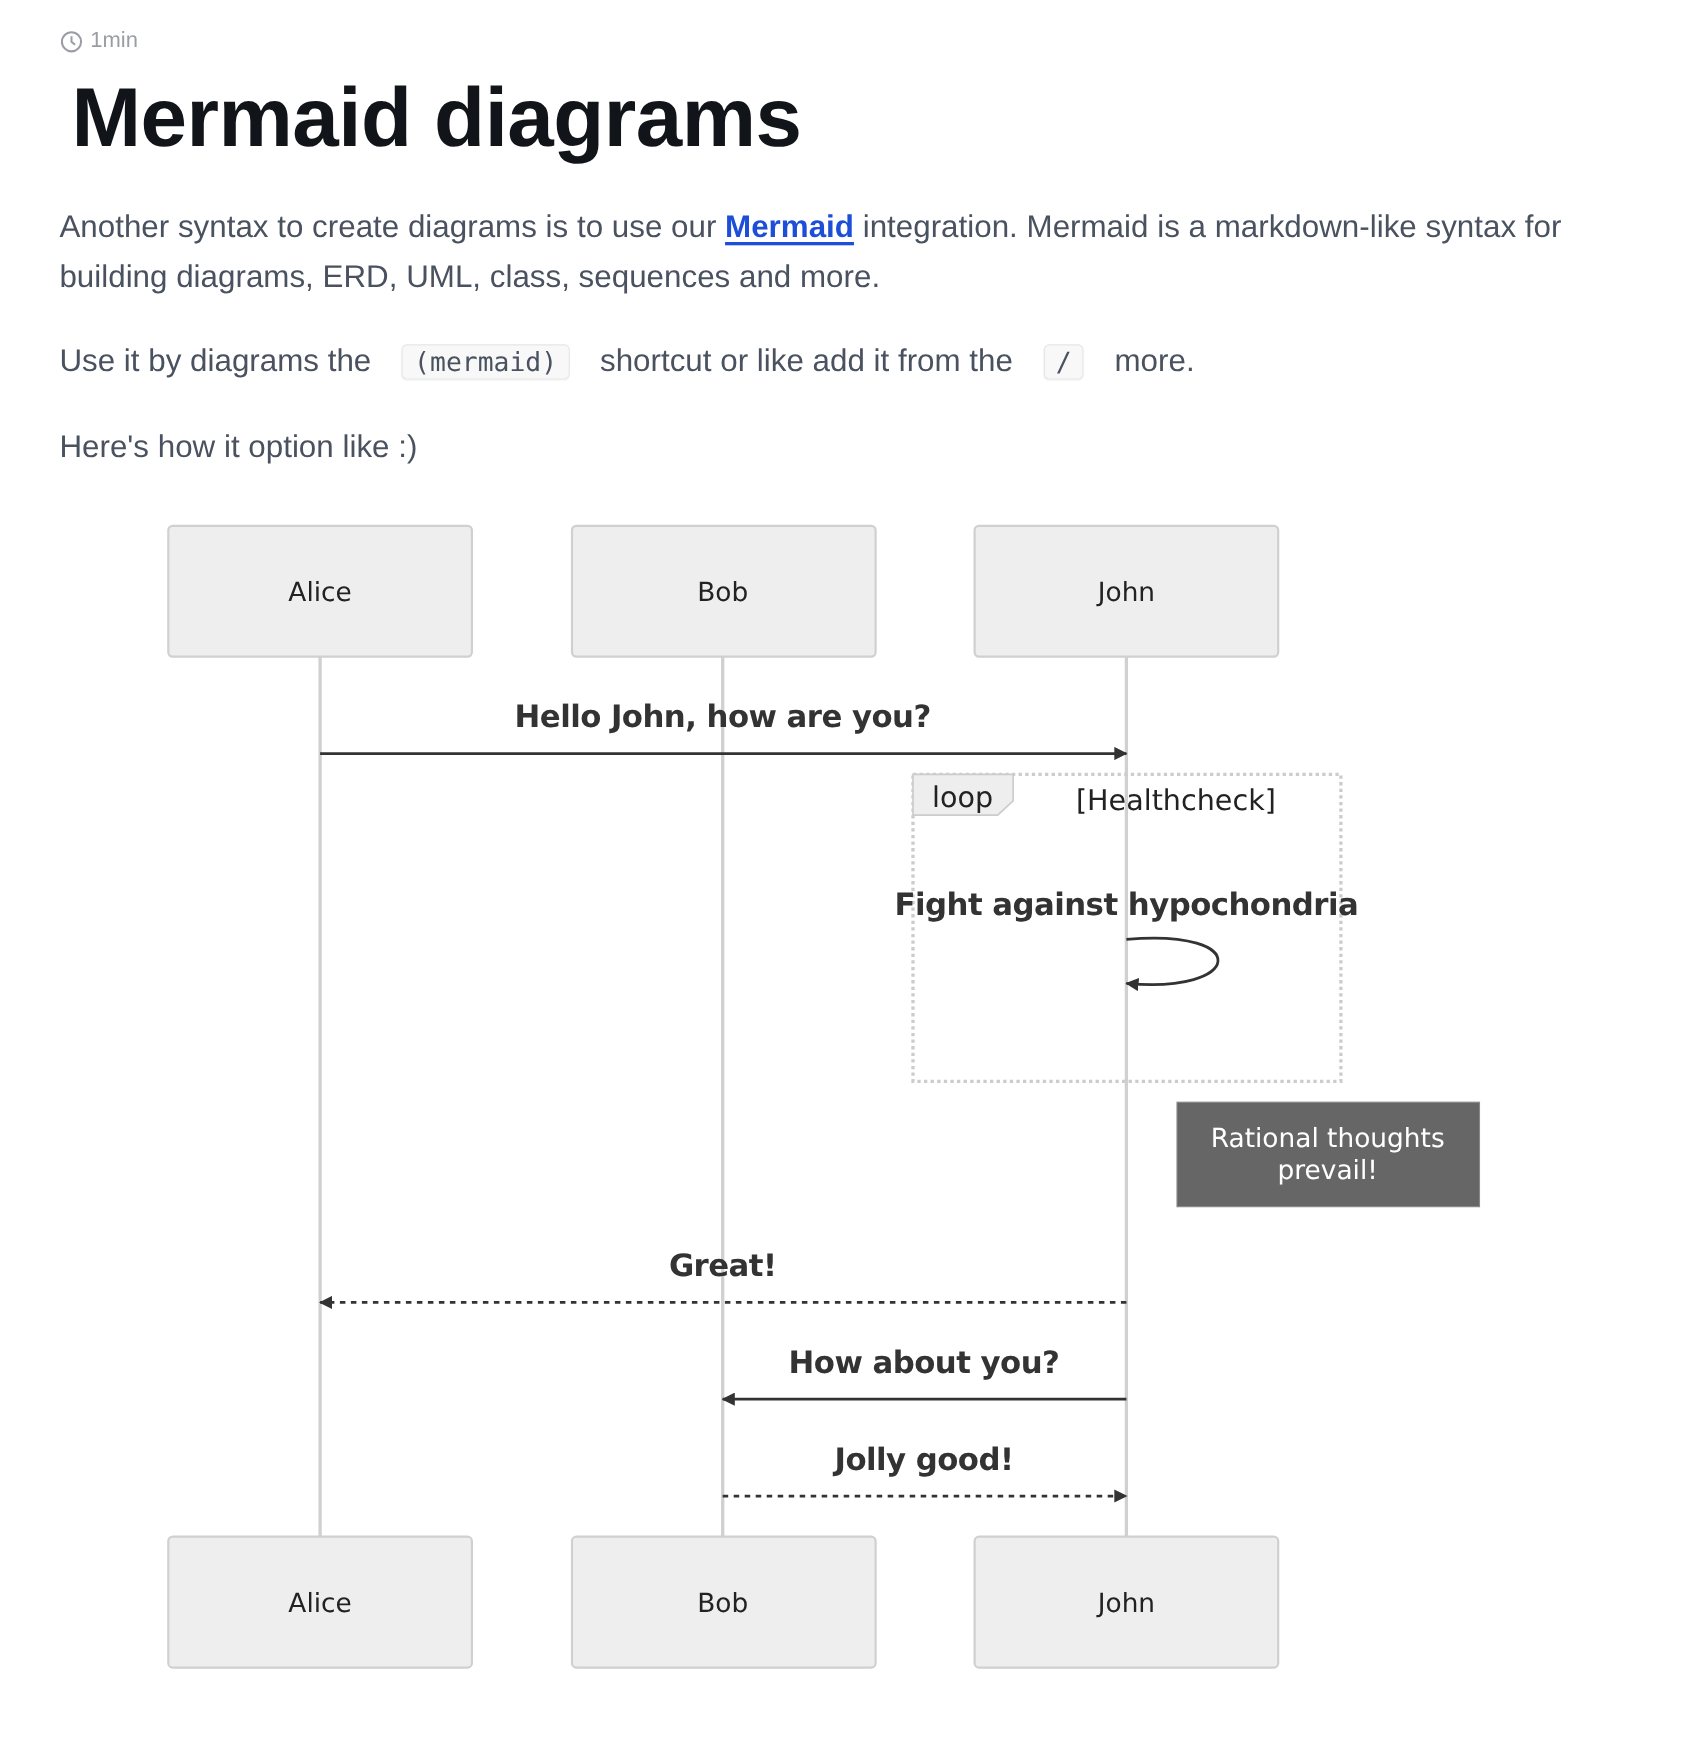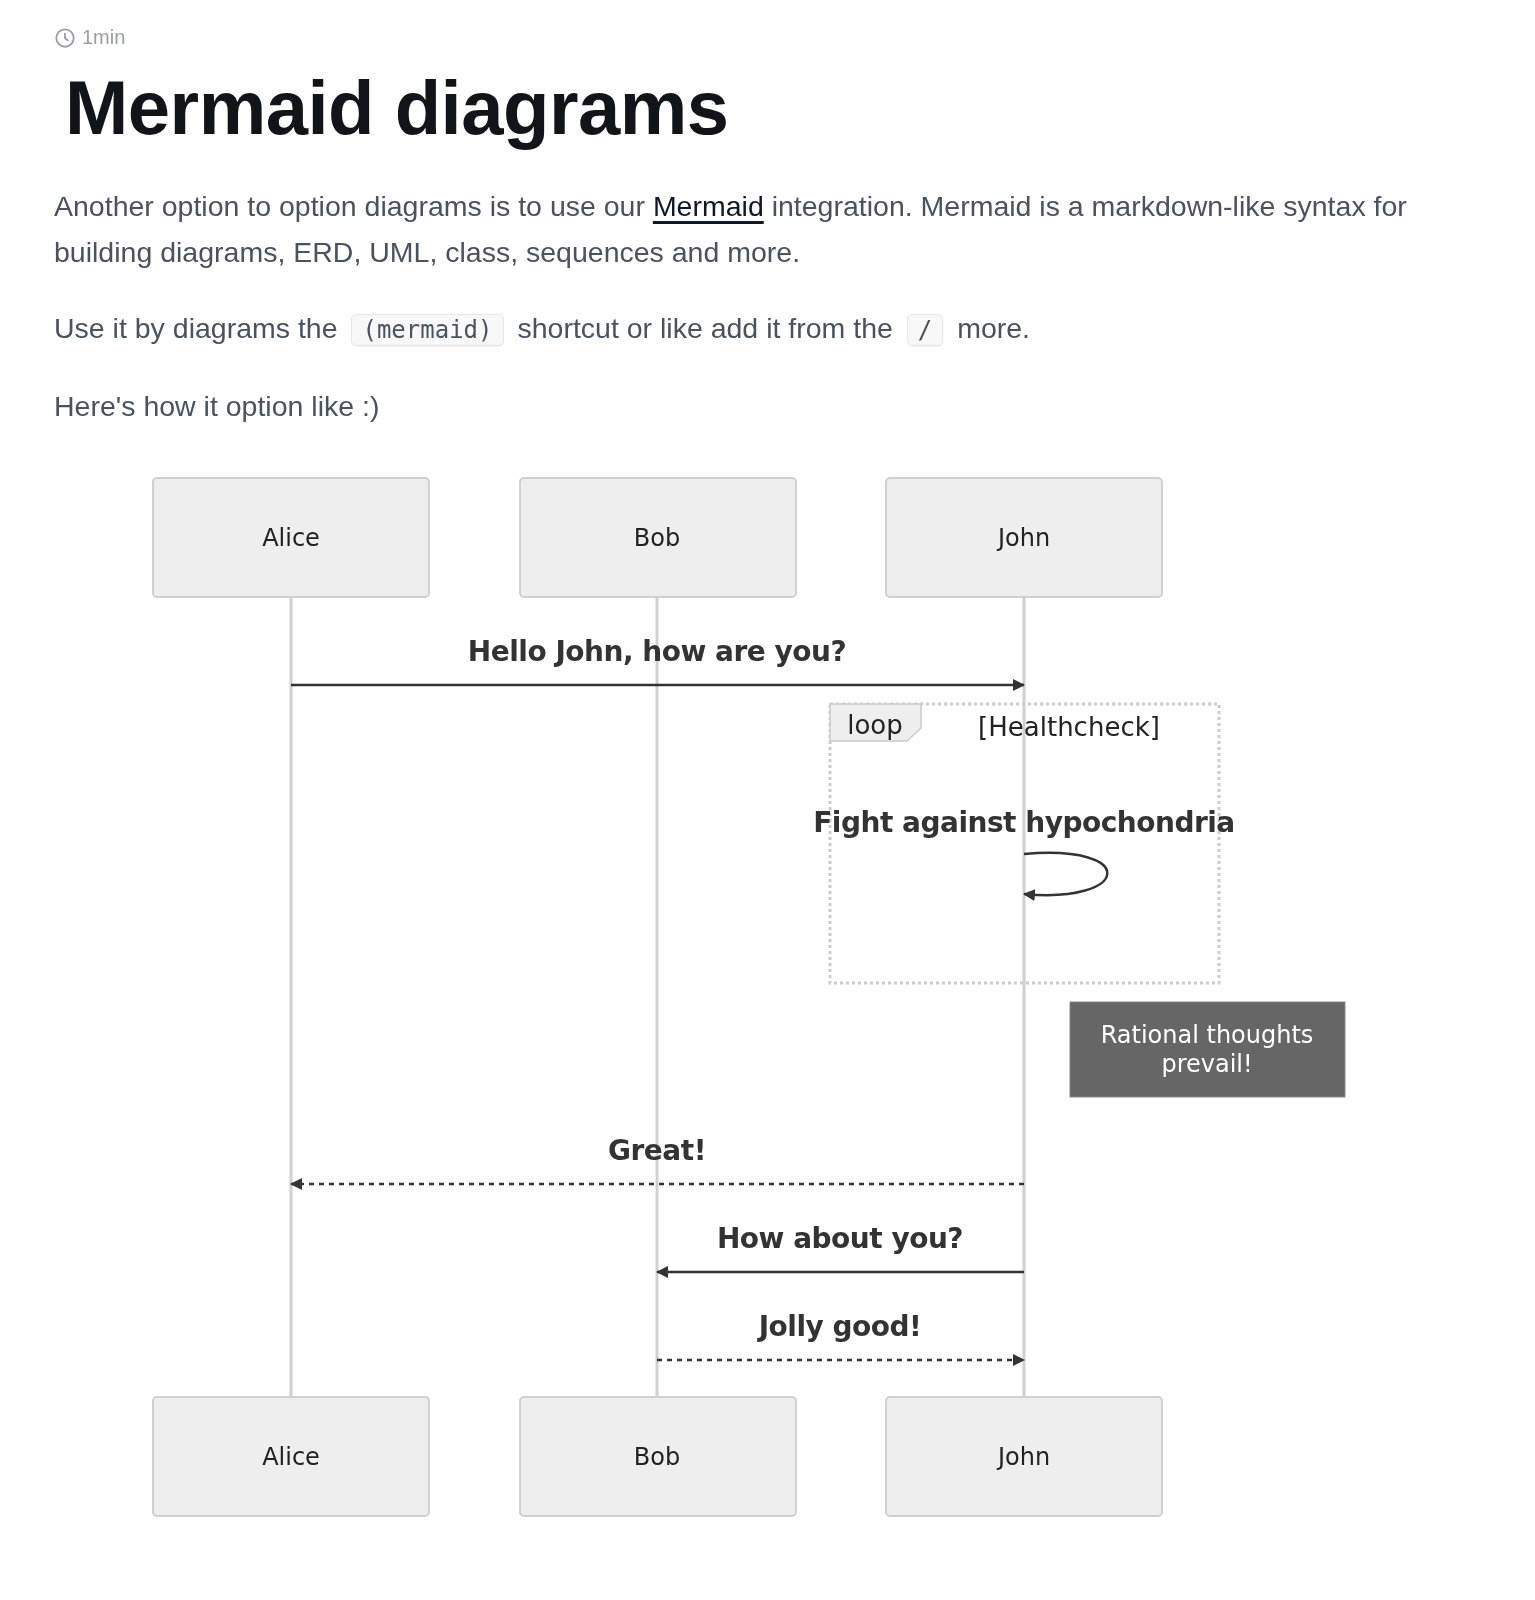--- a/index.html
+++ b/index.html
@@ -15,43 +15,43 @@
   .title {
     position: absolute; left: 53px; top: 52px; margin: 12px;
     font-size: 76px; font-weight: 700; color: #111418; letter-spacing: -0.5px;
   }
   .para {
     position: absolute; left: 54px; margin: 0; font-size: 28.5px; line-height: 46px; color: #4a5260;
   }
   .p1 { top: 183px; width: 1440px; }
   .p2 { top: 305px; }
   .p3 { top: 383px; }
-  .link { color: #0f172a; font-weight: 400; text-decoration: underline; text-decoration-thickness: 3px; text-underline-offset: 5px; }
+  .link { color: #1d4ed8; font-weight: 700; text-decoration: underline; text-decoration-thickness: 3px; text-underline-offset: 5px; }
   .code {
     font-family: "DejaVu Sans Mono", monospace; font-size: 24px; color: #4a5260;
     background: #f8f8f8; border: 1px solid #e6e6e6; border-radius: 5px;
-    padding: 1px 10px; margin: 0 6px; box-shadow: 0 1px 1px rgba(0,0,0,0.04);
+    padding: 1px 10px; margin: 0 20px; box-shadow: 0 1px 1px rgba(0,0,0,0.04);
   }
   .diagram { position: absolute; left: 0; top: 0; }
   .diagram text { font-family: "DejaVu Sans", sans-serif; }
 </style>
 </head>
 <body>
 
 <div class="meta">
   <svg viewBox="0 0 24 24" fill="none" stroke="#9a9ea4" stroke-width="2">
     <circle cx="12" cy="12" r="9.5"></circle>
     <path d="M12 6.5 V12 L15.5 15"></path>
   </svg>
   <span>1min</span>
 </div>
 
 <h1 class="title">Mermaid diagrams</h1>
 
-<p class="para p1"><span>Another option to option diagrams is to use our </span><a class="link">Mermaid</a><span> integration. Mermaid is a markdown-like syntax for building diagrams, ERD, UML, class, sequences and more.</span></p>
+<p class="para p1"><span>Another syntax to create diagrams is to use our </span><a class="link">Mermaid</a><span> integration. Mermaid is a markdown-like syntax for building diagrams, ERD, UML, class, sequences and more.</span></p>
 
 <p class="para p2"><span>Use it by diagrams the </span><code class="code">(mermaid)</code><span> shortcut or like add it from the </span><code class="code">/</code><span> more.</span></p>
 
 <p class="para p3">Here's how it option like :)</p>
 
 <svg class="diagram" width="1535" height="1600" viewBox="0 0 1535 1600">
   <defs>
     <marker id="arrowhead" markerWidth="12" markerHeight="12" refX="11" refY="6" orient="auto" markerUnits="userSpaceOnUse">
       <path d="M0,0 L12,6 L0,12 z" fill="#333333"></path>
     </marker>

